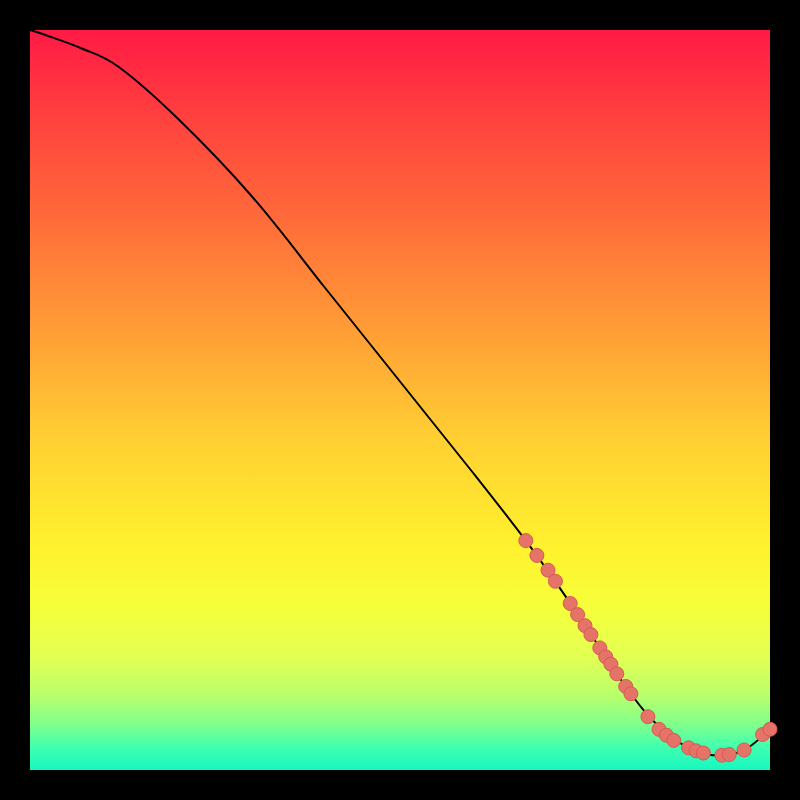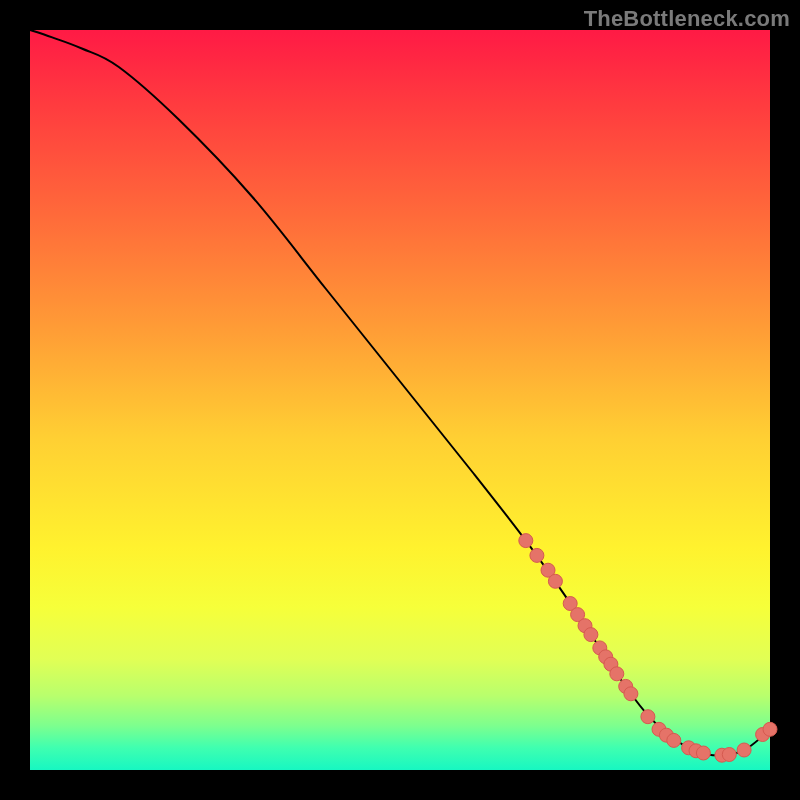--- a/index.html
+++ b/index.html
@@ -31,21 +31,20 @@
     position: absolute;
     left: 0;
     top: 0;
     overflow: visible;
   }
 </style>
 </head>
 <body>
 
 <div class="stage">
-  <div class="watermark">TheBottleneck.com</div>
   <svg class="plot" width="800" height="800" viewBox="0 0 800 800">
       <defs>
         <linearGradient id="bg-grad" x1="0" y1="0" x2="0" y2="1">
           <stop offset="0%" stop-color="#ff1a45"></stop>
           <stop offset="10%" stop-color="#ff3b3f"></stop>
           <stop offset="25%" stop-color="#ff6a3a"></stop>
           <stop offset="40%" stop-color="#ff9b36"></stop>
           <stop offset="55.00000000000001%" stop-color="#ffcf33"></stop>
           <stop offset="70%" stop-color="#fff22e"></stop>
           <stop offset="78%" stop-color="#f6ff3a"></stop>

